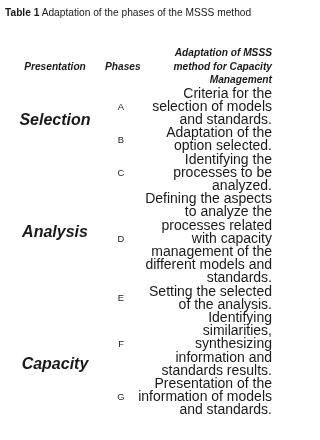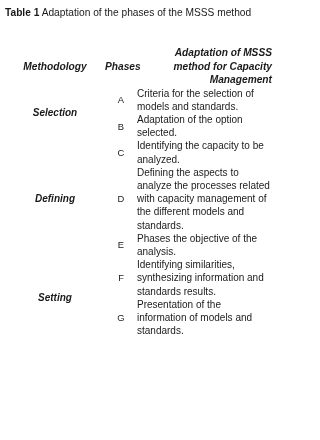--- a/index.html
+++ b/index.html
@@ -73,34 +73,34 @@
     margin-top: 43px;
   }
   .th-method { text-align: center; vertical-align: middle; padding-bottom: 3px; }
   .th-phase  { vertical-align: middle; padding-bottom: 3px; }
   .th-desc   { text-align: right;  vertical-align: middle; padding: 3px 0 3px 0; }
 
   
   .td-method {
     font-style: italic;
     font-weight: bold;
-    font-size: 10px;
+    font-size: 16px;
     text-align: center;
     vertical-align: middle;
   }
   .td-phase {
     font-size: 9.4px;
     text-align: center;
     vertical-align: top;
     padding-top: 2px;
   }
   .td-desc {
-    font-size: 10px;
+    font-size: 14px;
     line-height: 13.2px;
-    text-align: left;
+    text-align: right;
     vertical-align: top;
     padding-top: 1px;
     padding-bottom: 1px;
   }
 </style>
 </head>
 <body>
 
 <div class="page">
 
@@ -111,53 +111,53 @@
 
   <div class="table-wrap">
     <table class="msss">
       <colgroup>
         <col class="c-method">
         <col class="c-phase">
         <col class="c-desc">
       </colgroup>
       <thead>
         <tr class="rule-top hdr-row">
-          <th class="th-method">Methodology</th>
+          <th class="th-method">Presentation</th>
           <th class="th-phase">Phases</th>
           <th class="th-desc">Adaptation of MSSS method for Capacity Management</th>
         </tr>
       </thead>
       <tbody>
 
         <tr>
           <td class="td-method" rowspan="2">Selection</td>
           <td class="td-phase">A</td>
           <td class="td-desc">Criteria for the selection of models and standards.</td>
         </tr>
         <tr>
           <td class="td-phase">B</td>
           <td class="td-desc">Adaptation of the option selected.</td>
         </tr>
 
         <tr class="sec-top">
-          <td class="td-method" rowspan="3">Defining</td>
+          <td class="td-method" rowspan="3">Analysis</td>
           <td class="td-phase">C</td>
-          <td class="td-desc">Identifying the capacity to be analyzed.</td>
+          <td class="td-desc">Identifying the processes to be analyzed.</td>
         </tr>
         <tr>
           <td class="td-phase">D</td>
           <td class="td-desc">Defining the aspects to analyze the processes related with capacity management of the different models and standards.</td>
         </tr>
         <tr>
           <td class="td-phase">E</td>
-          <td class="td-desc">Phases the objective of the analysis.</td>
+          <td class="td-desc">Setting the selected of the analysis.</td>
         </tr>
 
         <tr class="sec-top">
-          <td class="td-method" rowspan="2">Setting</td>
+          <td class="td-method" rowspan="2">Capacity</td>
           <td class="td-phase">F</td>
           <td class="td-desc">Identifying similarities, synthesizing information and standards results.</td>
         </tr>
         <tr class="rule-bottom-holder">
           <td class="td-phase">G</td>
           <td class="td-desc">Presentation of the information of models and standards.</td>
         </tr>
 
         <tr class="rule-bottom">
           <td></td>

